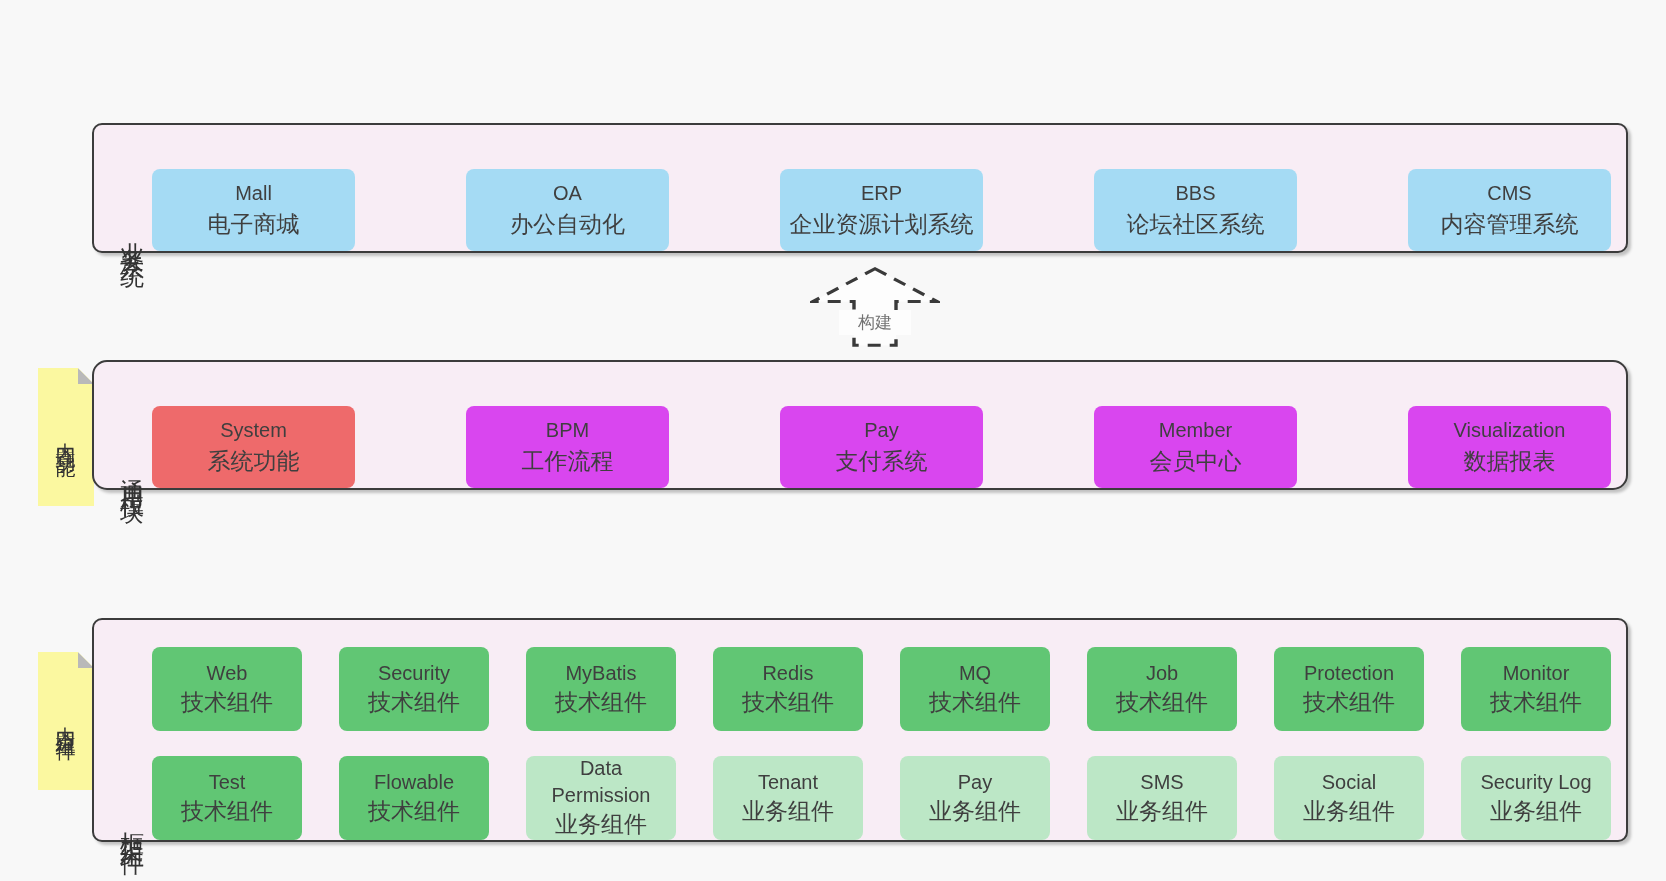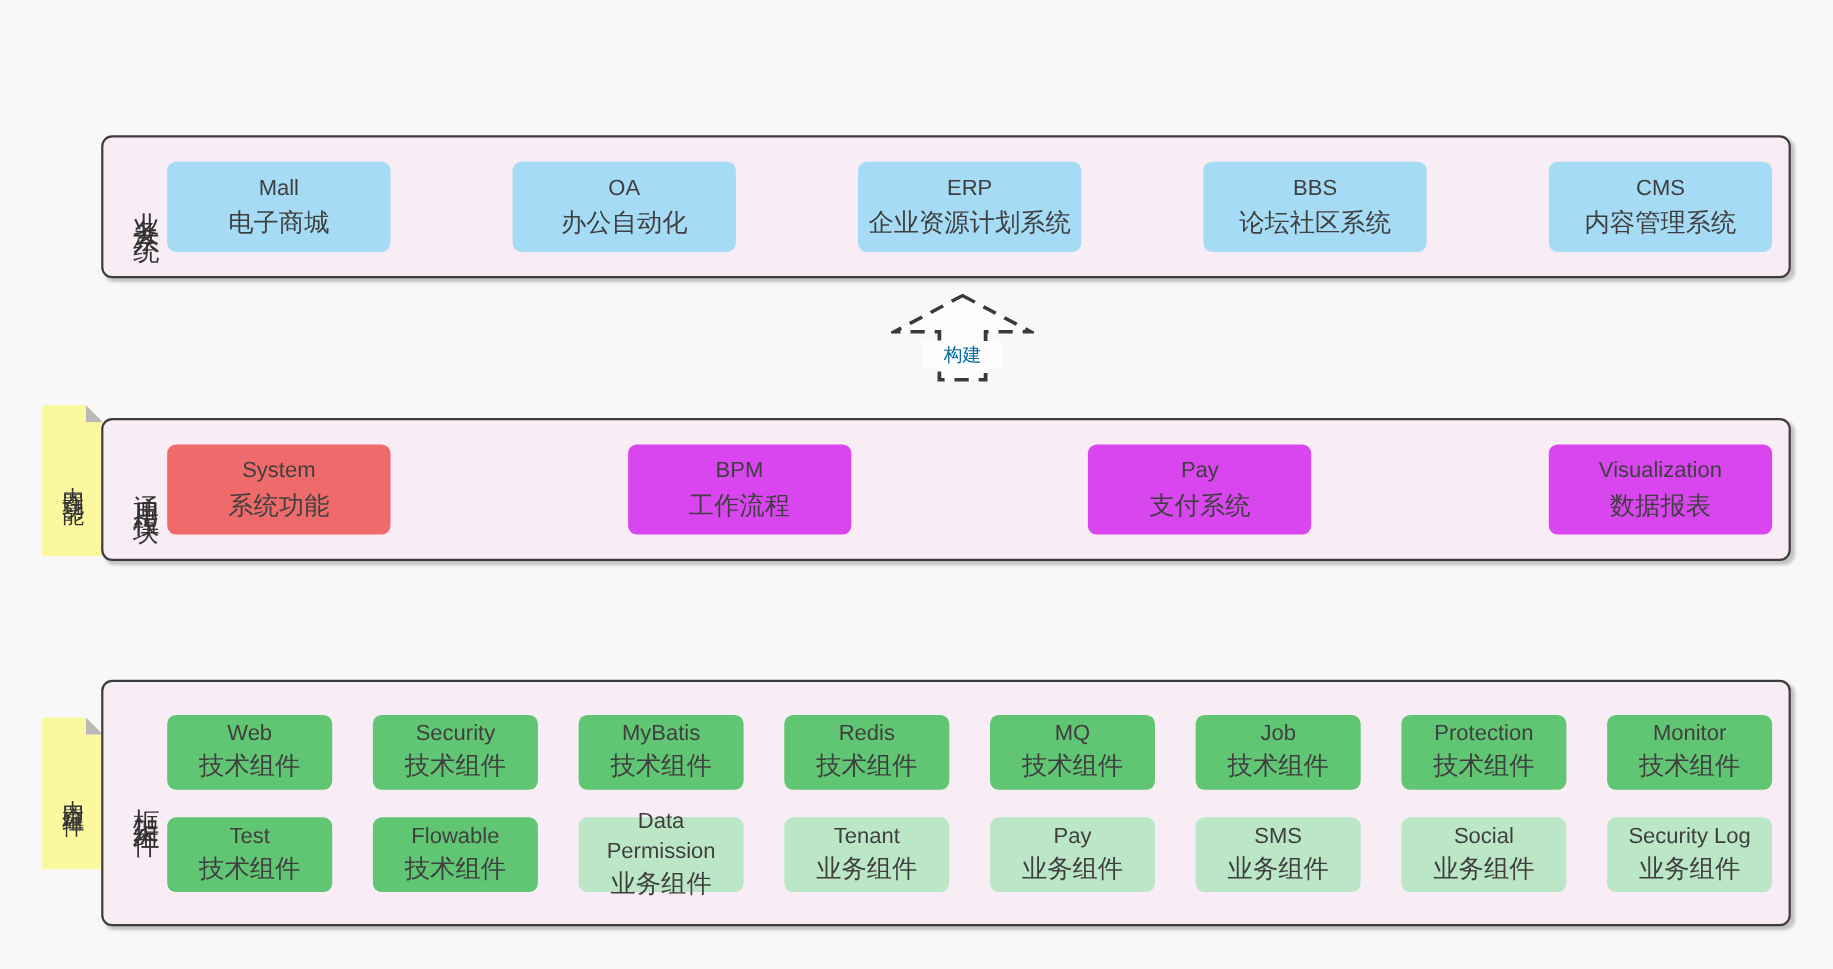--- a/index.html
+++ b/index.html
@@ -5,53 +5,53 @@
   html,body{margin:0;padding:0;background:#f8f8f8;}
   .canvas{
     position:relative;width:1666px;height:881px;background:#f8f8f8;
     font-family:"Liberation Sans","DejaVu Sans",sans-serif;color:#3f3f3f;overflow:hidden;
   }
   
   .band{
     position:absolute;left:92px;width:1536px;box-sizing:border-box;
     background:#f8edf5;border:2px solid #3c3c3c;border-radius:10px;
     box-shadow:3px 3px 3px rgba(0,0,0,0.22);
-    display:flex;align-items:center;padding:0 15px 0 12px;z-index:2;
+    display:flex;align-items:flex-end;padding:0 15px 0 12px;z-index:2;
   }
   .band-1{top:123px;height:130px;}
-  .band-2{top:380px;height:130px;}
+  .band-2{top:360px;height:130px;border-radius:15px;}
   .band-3{top:618px;height:224px;}
   .band-label{
     writing-mode:vertical-rl;text-orientation:upright;
     font-size:24px;font-weight:500;color:#333;letter-spacing:7px;
     width:38px;text-align:center;flex:0 0 38px;line-height:1;
   }
   .boxes-row{flex:1;display:flex;justify-content:space-between;align-items:center;margin-left:8px;}
   .boxes-grid{flex:1;display:flex;flex-direction:column;gap:25px;margin-left:8px;}
   
   .box{
     box-sizing:border-box;border-radius:8px;
     display:flex;flex-direction:column;align-items:center;justify-content:center;
     text-align:center;padding:2px 6px;line-height:1.45;
   }
   .box .en{font-size:20px;}
   .box .cn{font-size:23px;}
   .box-wide{width:203px;height:82px;}
-  .box-small{width:150px;height:68px;line-height:1.35;}
+  .box-small{width:150px;height:84px;line-height:1.35;}
   .blue{background:#a5dbf4;}
   .red{background:#ee6a6b;}
   .pink{background:#d946ef;}
   .green{background:#61c674;}
   .green-light{background:#bce7c6;}
   
   .arrow{position:absolute;z-index:1;}
   .arrow svg{display:block;}
   .arrow-label{
     position:absolute;left:50%;top:54%;transform:translateX(-50%);
-    background:#fdfdfd;font-size:17px;color:#0369a1;padding:1px 19px;white-space:nowrap;
+    background:#fdfdfd;font-size:17px;color:#737373;padding:1px 19px;white-space:nowrap;
   }
   .arrow-1{left:810px;top:266px;width:130px;height:82px;}
   .arrow-2{left:826px;top:512px;width:134px;height:100px;}
   
   .sticky{
     position:absolute;left:38px;width:56px;height:138px;background:#fbf8a0;z-index:1;
     clip-path:polygon(0 0,calc(100% - 16px) 0,100% 16px,100% 100%,0 100%);
     display:flex;align-items:center;justify-content:center;
   }
   .sticky-1{top:368px;}
@@ -122,20 +122,24 @@
       </div>
       <div class="box box-wide pink">
         <span class="en">BPM</span>
         <span class="cn">工作流程</span>
       </div>
       <div class="box box-wide pink">
         <span class="en">Pay</span>
         <span class="cn">支付系统</span>
       </div>
       <div class="box box-wide pink">
+        <span class="en">Member</span>
+        <span class="cn">会员中心</span>
+      </div>
+      <div class="box box-wide pink">
         <span class="en">Visualization</span>
         <span class="cn">数据报表</span>
       </div>
     </div>
   </div>
 
   <div class="band band-3">
     <div class="band-label">框架组件</div>
     <div class="boxes-grid">
       <div class="boxes-row" style="margin-left:0;">

